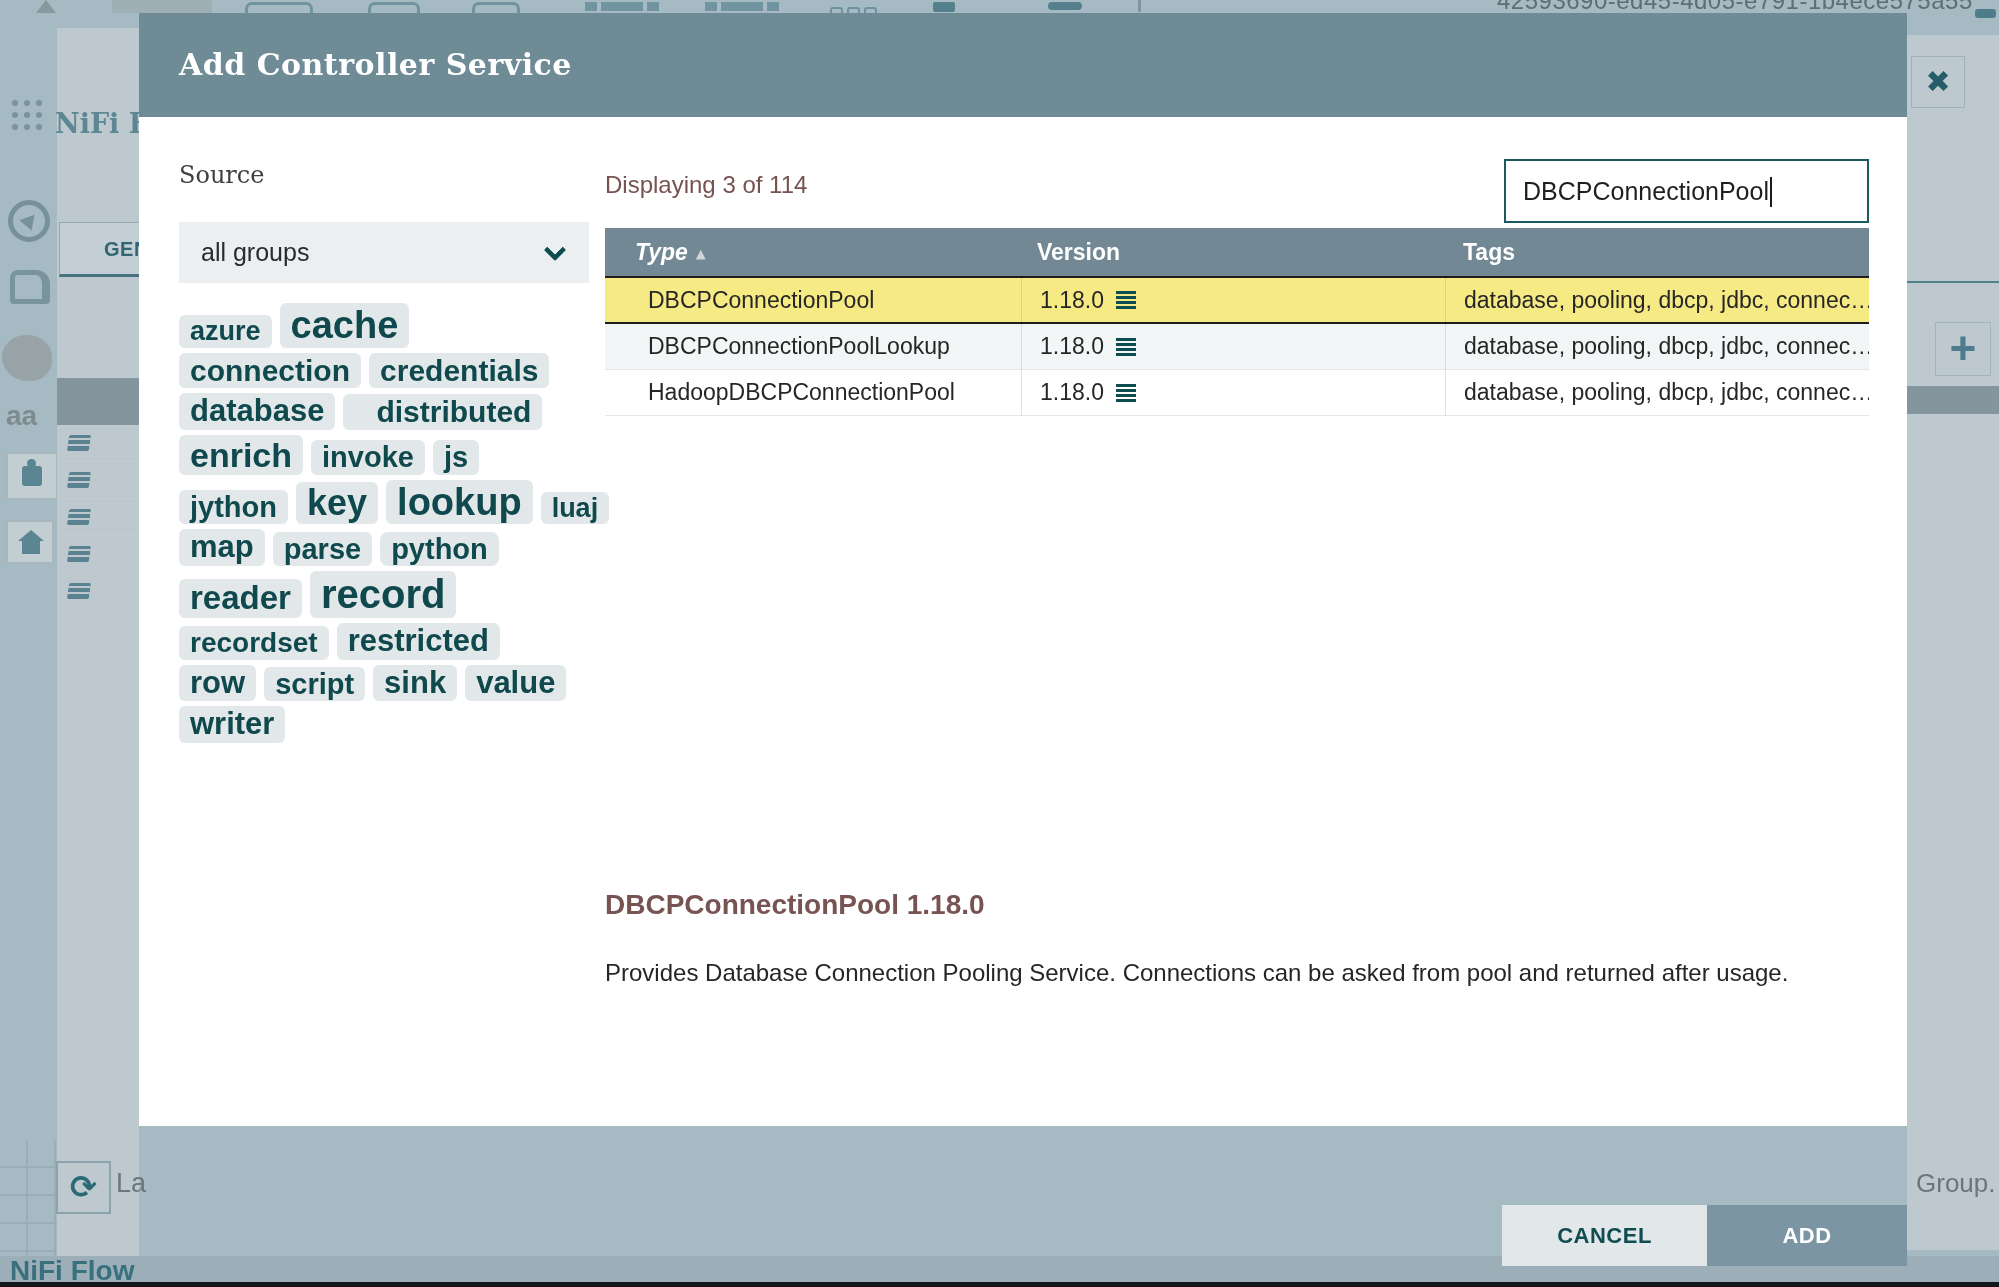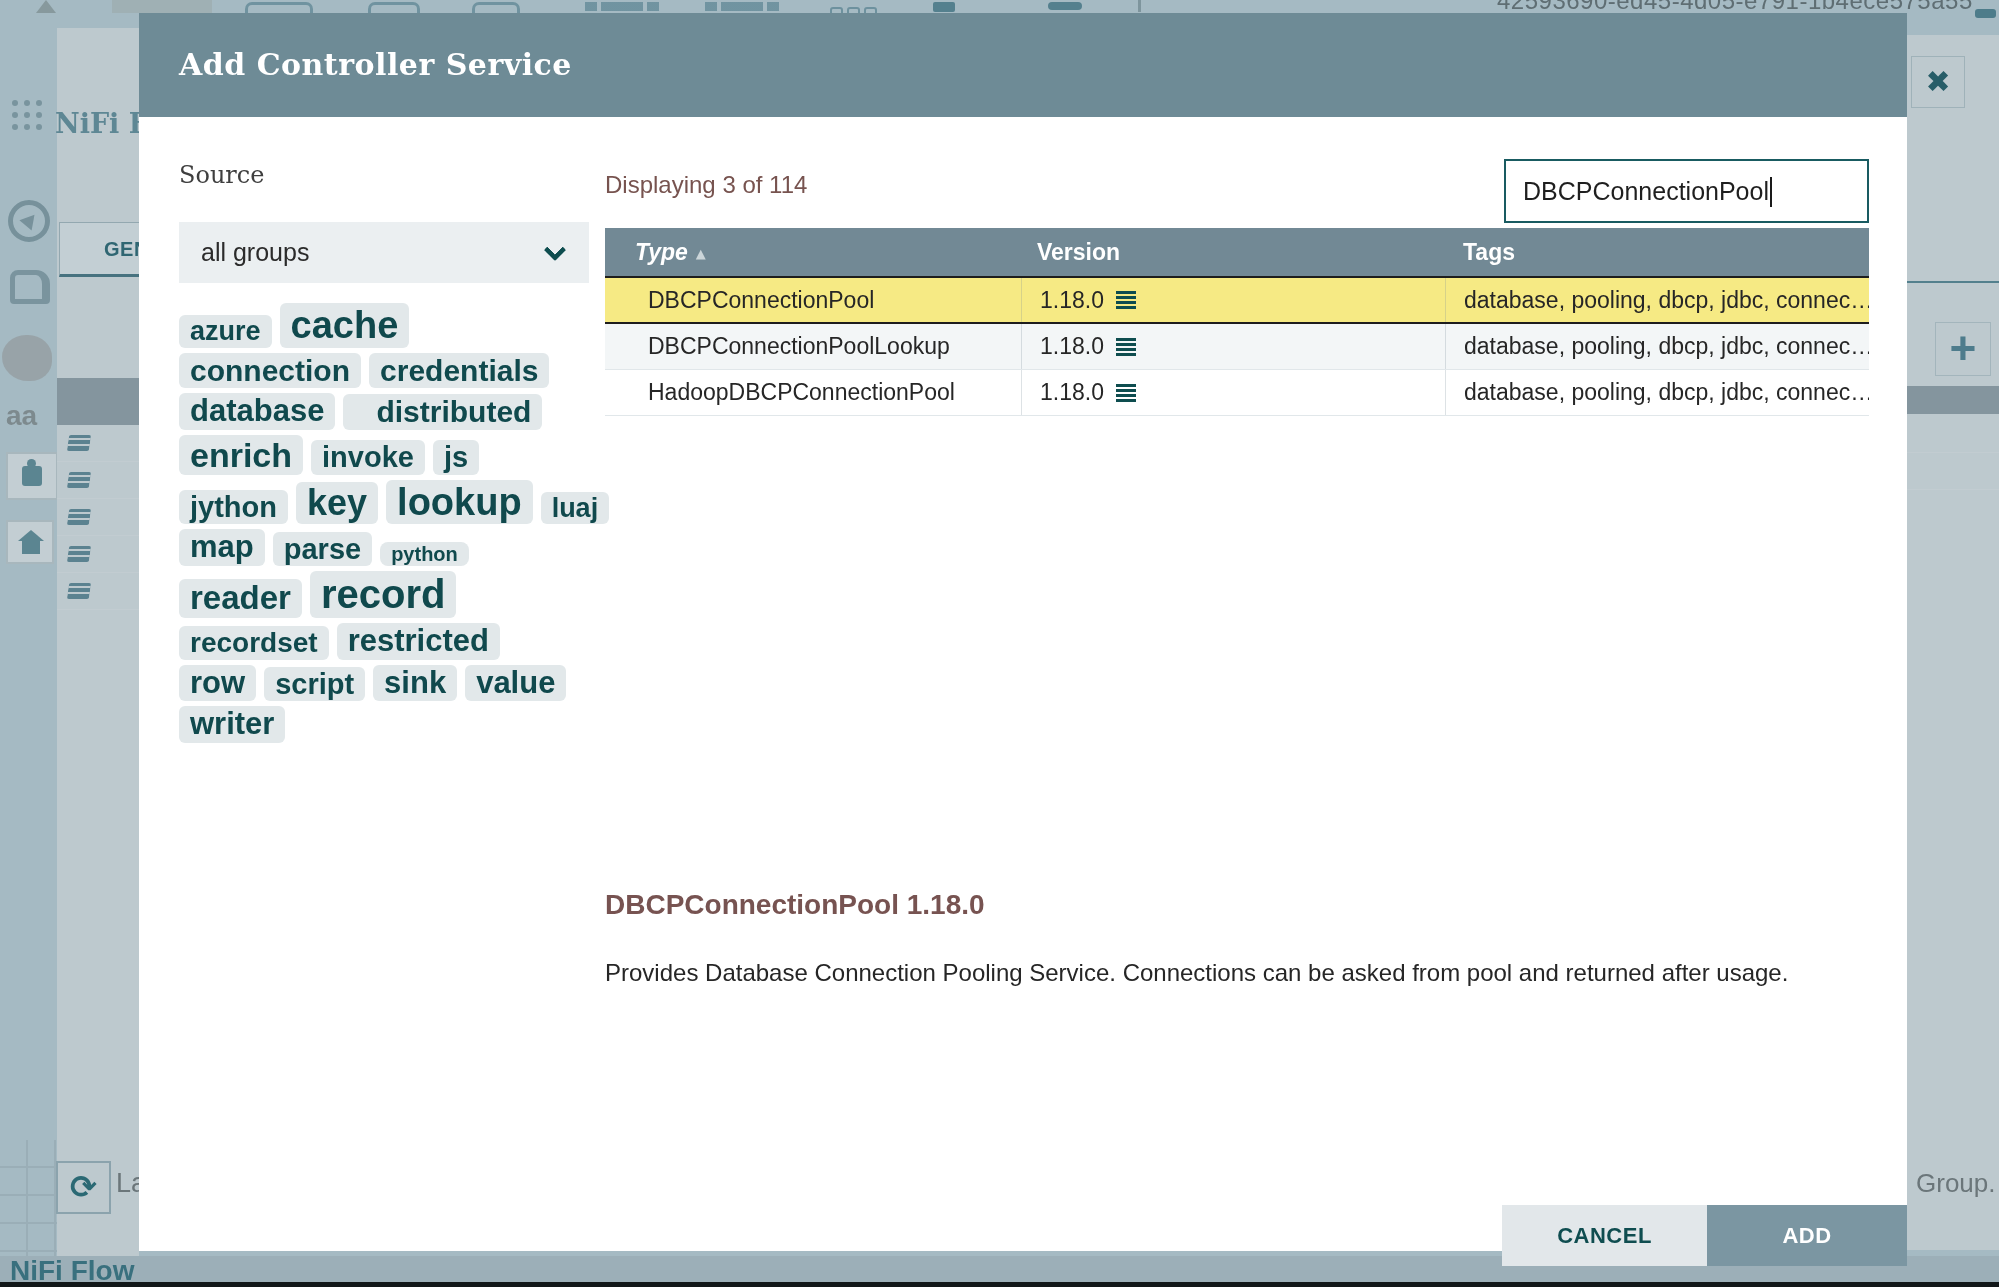--- a/index.html
+++ b/index.html
@@ -57,21 +57,21 @@
        background-image:linear-gradient(to bottom,transparent 0 3px,#bdc9ce 3px 5px,transparent 5px 9px,#bdc9ce 9px 11px,transparent 11px); }
   .bg-close { left:1911px; top:56px; width:54px; height:52px; border:1px solid #9fb2b9; text-align:center; line-height:50px; font-size:30px; font-weight:bold; color:#275d68; font-family:"DejaVu Sans", sans-serif; }
   .bg-divider { left:1907px; top:281px; width:92px; height:2px; background:#53808d; }
   .bg-plus { left:1935px; top:322px; width:56px; height:54px; border:1px solid #a3b5bc; text-align:center; line-height:50px; font-size:46px; font-weight:bold; color:#4e7c8c; }
   .bg-rowline { left:1907px; width:92px; height:1px; background:#c2ccd1; }
   .bg-group { left:1916px; top:1168px; font-size:26px; color:#6b767a; }
   .bg-refresh { left:56px; top:1161px; width:55px; height:53px; border:2px solid #8ba3ad; text-align:center; line-height:49px; font-size:32px; font-weight:bold; color:#2b6974; font-family:"DejaVu Sans", sans-serif; }
   .bg-last { left:116px; top:1168px; font-size:27px; color:#6b767a; }
 
   
-  .dialog { left:139px; top:13px; width:1768px; height:1238px; background:#ffffff; }
+  .dialog { left:139px; top:13px; width:1768px; height:1113px; background:#ffffff; }
   .dlg-header { position:absolute; left:0; top:0; width:1768px; height:104px; background:#6e8b96; }
   .dlg-title { position:absolute; left:40px; top:0; line-height:104px; font-family:"DejaVu Serif", serif; font-weight:bold; font-size:30px; color:#ffffff; letter-spacing:.5px; }
 
   .source-label { left:40px; top:148px; font-family:"DejaVu Serif", serif; font-size:24px; color:#3f3f3f; }
   .dropdown { left:40px; top:209px; width:410px; height:61px; background:#ebeff1; cursor:pointer; }
   .dropdown-value { position:absolute; left:22px; top:0; line-height:61px; font-size:25px; color:#2b2b2b; }
   .chevron-down { position:absolute; right:26px; top:20px; width:16px; height:16px; border-right:5px solid #0e4d4f; border-bottom:5px solid #0e4d4f; border-radius:2px; transform:rotate(45deg); }
 
   .tag-cloud { left:40px; top:290px; width:470px; }
   .tag-row { display:flex; align-items:flex-end; gap:8px; margin-bottom:5px; }
@@ -217,21 +217,21 @@
         </div>
         <div class="tag-row">
           <span class="tag-pill" style="font-size: 29px;">jython</span>
           <span class="tag-pill" style="font-size: 36px;">key</span>
           <span class="tag-pill" style="font-size: 38px;">lookup</span>
           <span class="tag-pill" style="font-size: 27px;">luaj</span>
         </div>
         <div class="tag-row">
           <span class="tag-pill" style="font-size: 31px;">map</span>
           <span class="tag-pill" style="font-size: 29px;">parse</span>
-          <span class="tag-pill" style="font-size: 20px; border-radius: 8px;">python</span>
+          <span class="tag-pill" style="font-size: 29px; border-radius: 8px;">python</span>
         </div>
         <div class="tag-row">
           <span class="tag-pill" style="font-size: 33px;">reader</span>
           <span class="tag-pill" style="font-size: 40px;">record</span>
         </div>
         <div class="tag-row">
           <span class="tag-pill" style="font-size: 28px;">recordset</span>
           <span class="tag-pill" style="font-size: 31px;">restricted</span>
         </div>
         <div class="tag-row">

